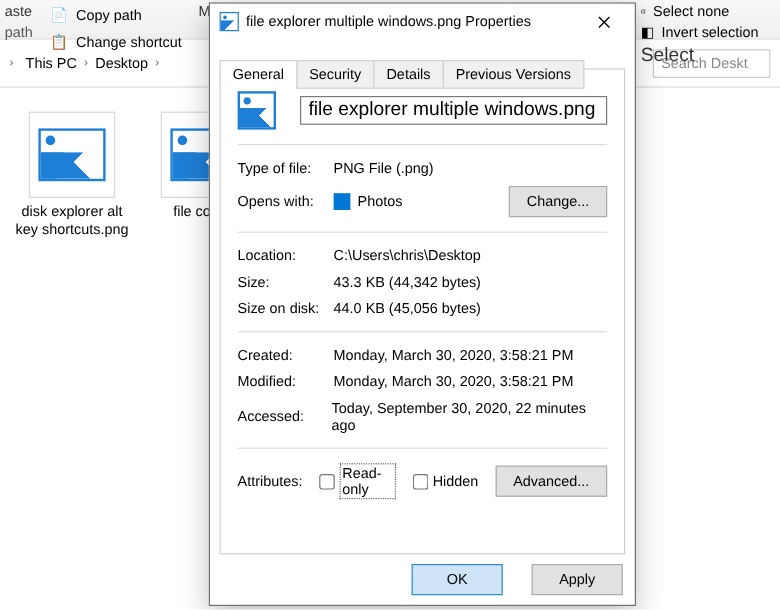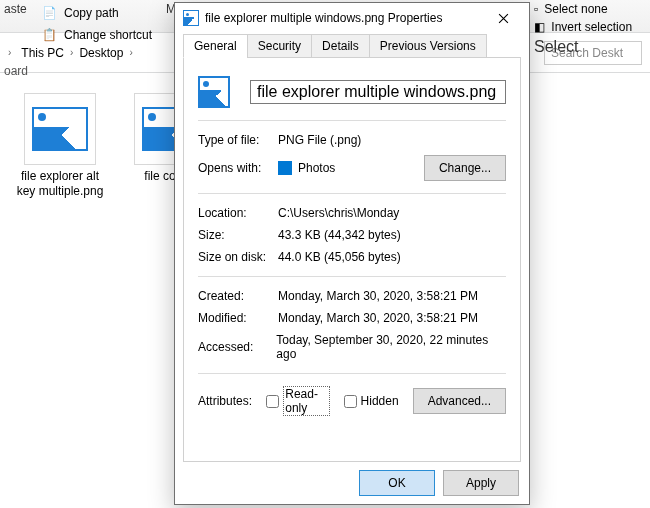--- a/index.html
+++ b/index.html
@@ -27,52 +27,52 @@
     .dlg { position:absolute; left:174px; top:2px; width:356px; height:503px; background:#fff; border:1px solid #707070; box-shadow:0 8px 24px rgba(0,0,0,.25); display:flex; flex-direction:column;}
     .titlebar { height:30px; display:flex; align-items:center; padding:0 6px 0 8px; }
     .titlebar .icon { width:16px;height:16px;margin-right:6px; border:1px solid #1e7fd6; position:relative; overflow:hidden;}
     .titlebar .icon::before{content:"";position:absolute;left:2px;top:2px;width:3px;height:3px;border-radius:50%;background:#1e7fd6;}
     .titlebar .icon::after{content:"";position:absolute;bottom:0;left:0;right:0;height:8px;background:linear-gradient(135deg,#1e7fd6 50%,transparent 50%);}
     .title-text{font-size:12px;}
     .close-btn{margin-left:auto;width:40px;height:28px;display:flex;align-items:center;justify-content:center;}
     .close-btn svg{width:11px;height:11px;}
 
     .tabs { display:flex; padding:0 8px; }
-    .tab { padding:4px 10px; border:1px solid #d0d0d0; background:#f0f0f0; font-size:12px; margin-right:-1px; position:relative; top:1px;}
+    .tab { padding:4px 10px; border:1px solid #d0d0d0; background:#f0f0f0; font-size:12px; margin-right:-1px; position:relative; top:17px;}
     .tab.active { background:#fff; border-bottom:1px solid #fff; }
     .tab-body { border:1px solid #d0d0d0; margin:0 8px; flex:1; padding:14px 14px 10px 14px; display:flex; flex-direction:column; }
 
     .row { display:flex; align-items:center; padding:4px 0; }
     .lbl { width:80px; padding-right:8px; }
     .val {}
     .hr { border:none; border-top:1px solid #dcdcdc; margin:8px 0;}
     .big-icon{ width:32px;height:32px;border:2px solid #1e7fd6; position:relative; overflow:hidden; margin-right:20px;}
     .big-icon::before{content:"";position:absolute;left:3px;top:3px;width:6px;height:6px;border-radius:50%;background:#1e7fd6;}
     .big-icon::after{content:"";position:absolute;bottom:0;left:0;right:0;height:16px;background:linear-gradient(135deg,#1e7fd6 50%,transparent 50%),linear-gradient(45deg,#1e7fd6 58%,transparent 58%);}
 
     .fname-input{flex:1;height:24px;border:1px solid #7a7a7a;padding:0 6px;font-size:16px;}
     .btn{height:26px;padding:0 14px;background:#e1e1e1;border:1px solid #adadad;font-size:12px;cursor:default;}
     .btn.def{background:#cfe4f7;border:1px solid #2a8dd4;}
     .chk{display:flex;align-items:center;gap:4px;margin-right:14px;}
     .chk input{width:13px;height:13px;}
 
-    .btn-row{display:flex;justify-content:flex-end;gap:8px;padding:8px 10px;}
+    .btn-row{display:flex;justify-content:flex-end;gap:24px;padding:8px 10px;}
 
     
     .sel-col{position:absolute; right:4px; top:0px; width:112px;}
     .sel-item{display:flex;align-items:center;gap:6px;height:18px;font-size:12px;white-space:nowrap;}
     .sel-caption{text-align:left;font-size:16px;color:#333;padding-top:2px;}
   </style>
 </head>
 <body>
 
 <div class="ribbon">
-  <div class="col" style="padding-left:4px;gap:44px;">
+  <div class="col" style="padding-left:4px;">
     <span class="ribbon-label-row">aste</span>
-    <span class="ribbon-label-row" style="margin-top:4px;color:#555;">oard</span>
+    <span class="ribbon-label-row" style="margin-top:4px;color:#555;">path</span>
   </div>
   <div class="col" style="margin-left:6px;">
     <div class="ribbon-btn">
       <span class="ribbon-icon">📄</span>
       <span>Copy path</span>
     </div>
     <div class="ribbon-btn">
       <span class="ribbon-icon">📋</span>
       <span>Change shortcut</span>
     </div>
@@ -105,21 +105,21 @@
   <div class="search-box">
     <span>Search Deskt</span>
   </div>
 </div>
 
 <div class="files">
   <div class="file-item">
     <div class="thumb">
         <div class="pic"></div>
       </div>
-    <div class="file-name">file explorer alt key multiple.png</div>
+    <div class="file-name">disk explorer alt key shortcuts.png</div>
   </div>
   <div class="file-item">
     <div class="thumb">
         <div class="pic"></div>
       </div>
     <div class="file-name">file co me</div>
   </div>
 </div>
 
 <div class="dlg">
@@ -157,21 +157,21 @@
       <span class="lbl">Opens with:</span>
       <span style="width:14px;height:14px;background:#0078d4;margin-right:6px;"></span>
       <span class="val">Photos</span>
       <button class="btn" style="margin-left:auto;">Change...</button>
     </div>
 
     <hr class="hr">
 
     <div class="row">
         <span class="lbl">Location:</span>
-        <span class="val">C:\Users\chris\Monday</span>
+        <span class="val">C:\Users\chris\Desktop</span>
       </div>
     <div class="row">
         <span class="lbl">Size:</span>
         <span class="val">43.3 KB (44,342 bytes)</span>
       </div>
     <div class="row">
         <span class="lbl">Size on disk:</span>
         <span class="val">44.0 KB (45,056 bytes)</span>
       </div>
 

